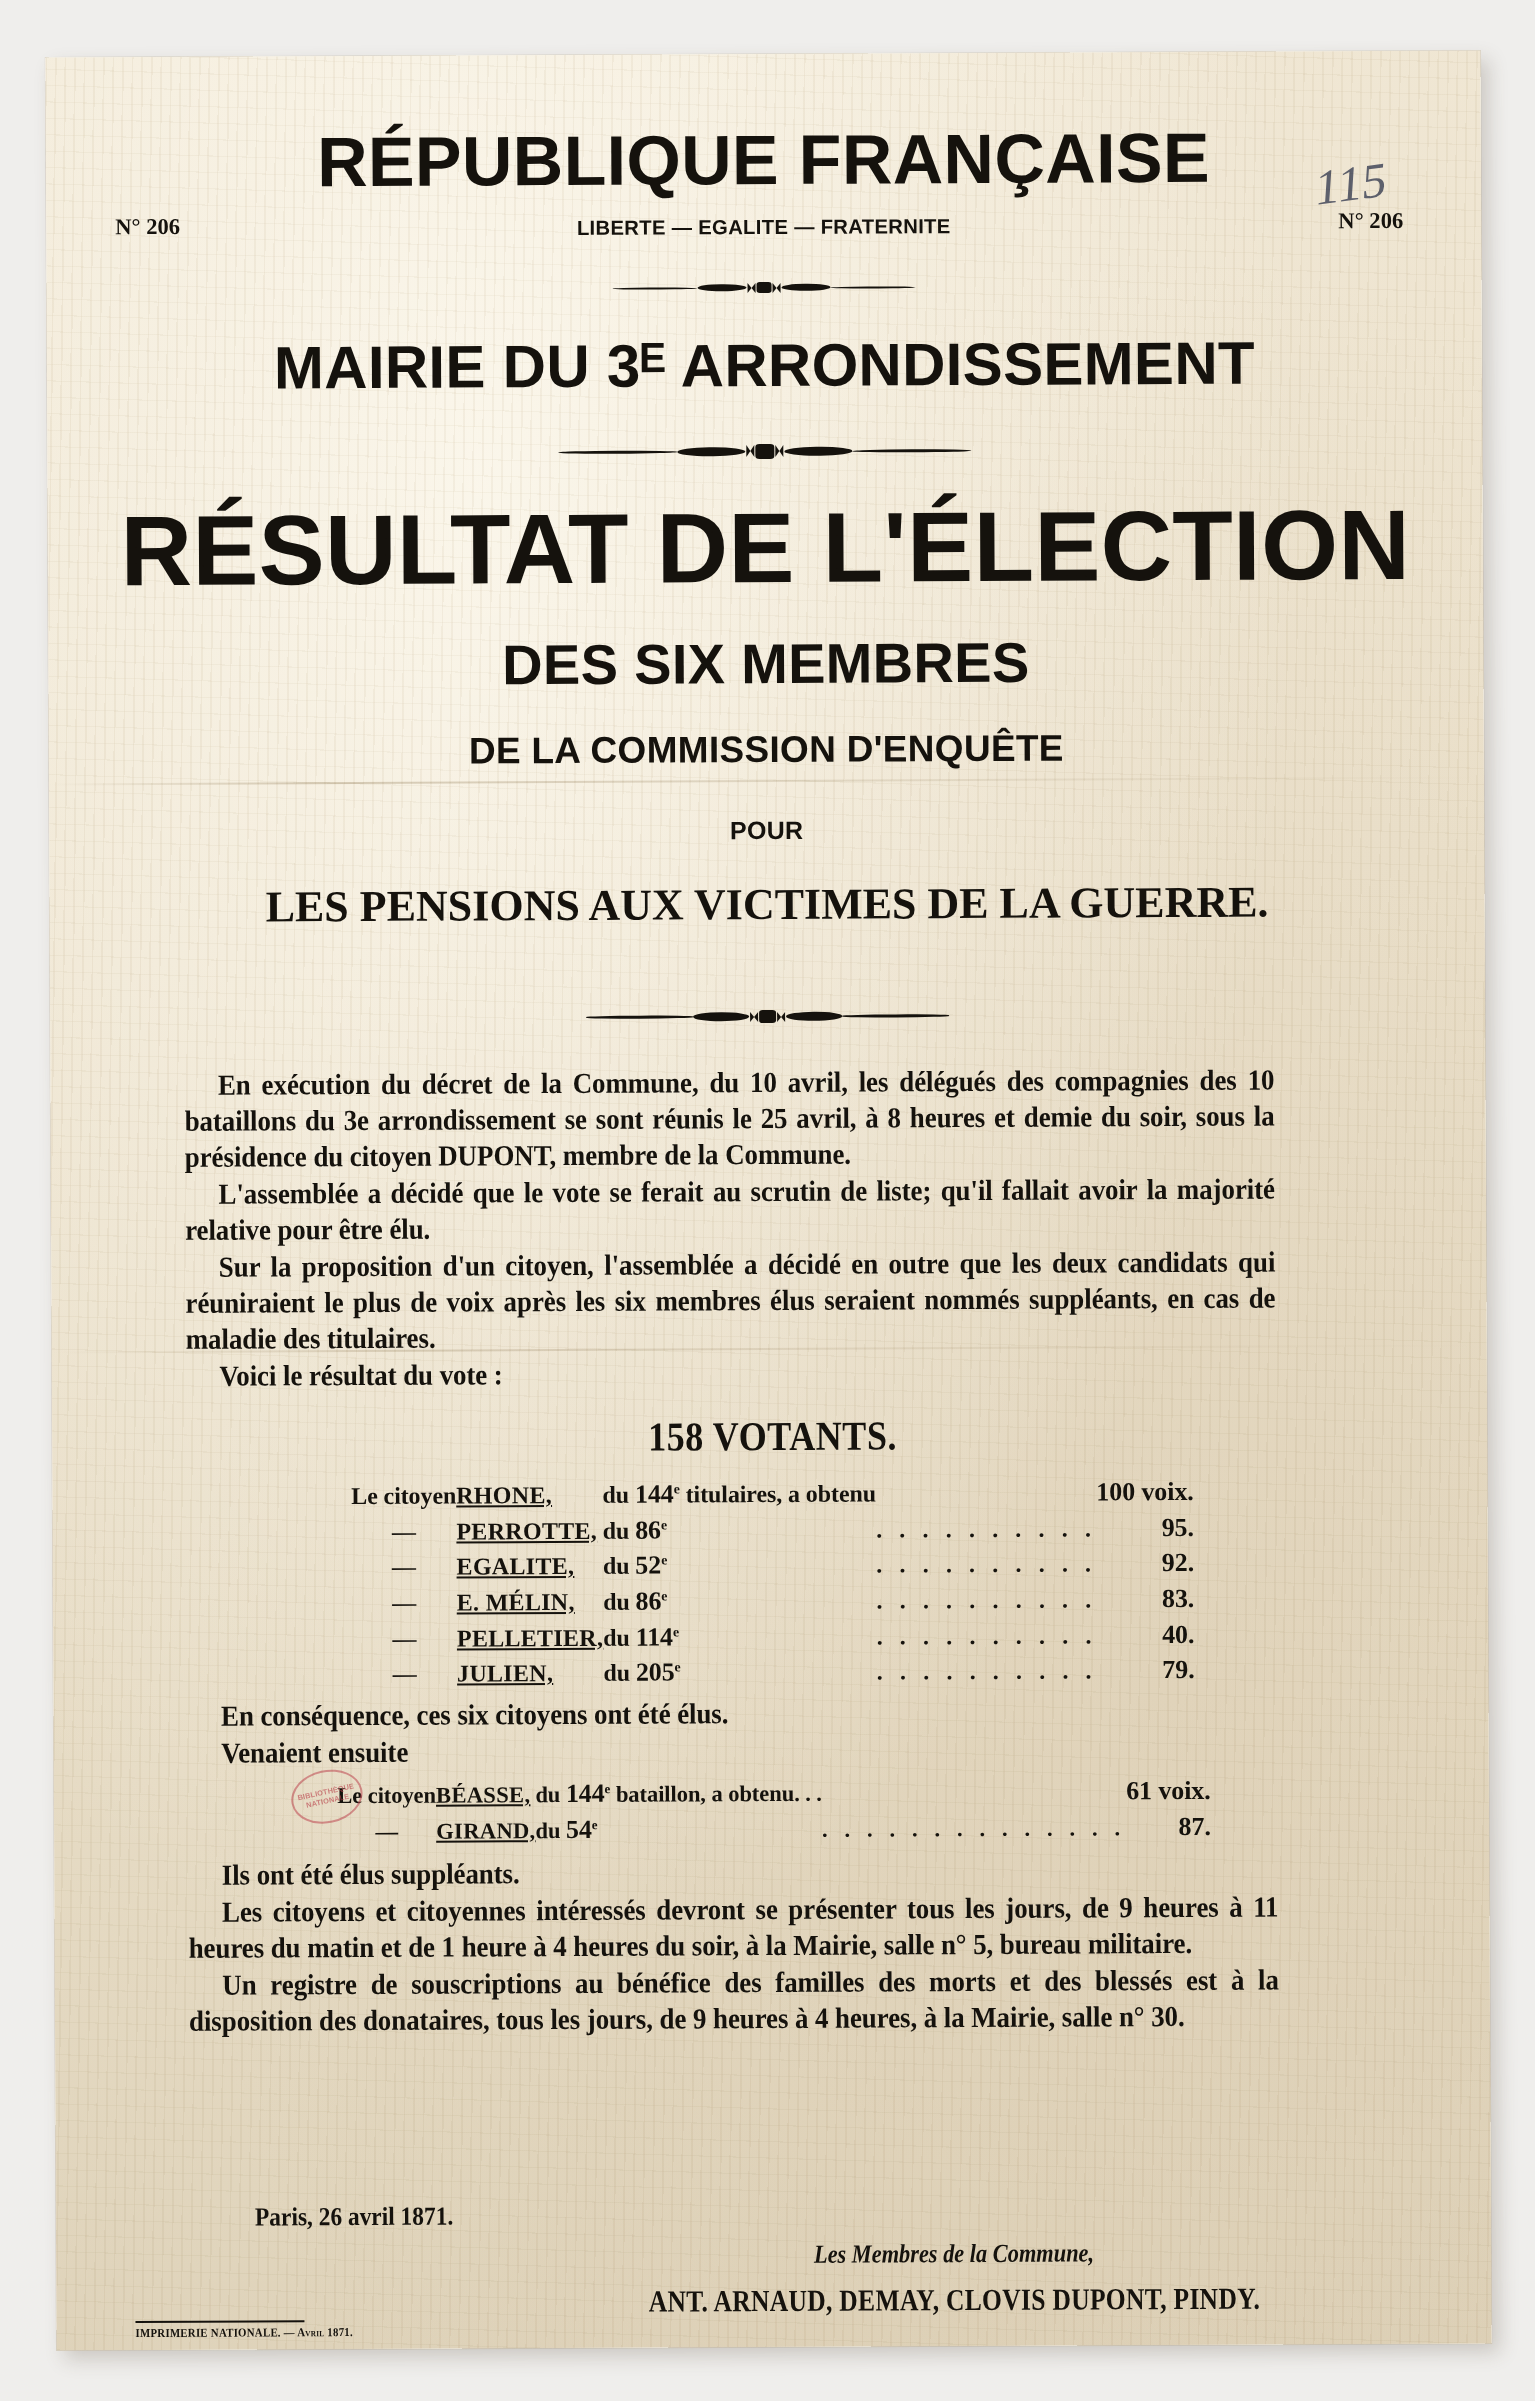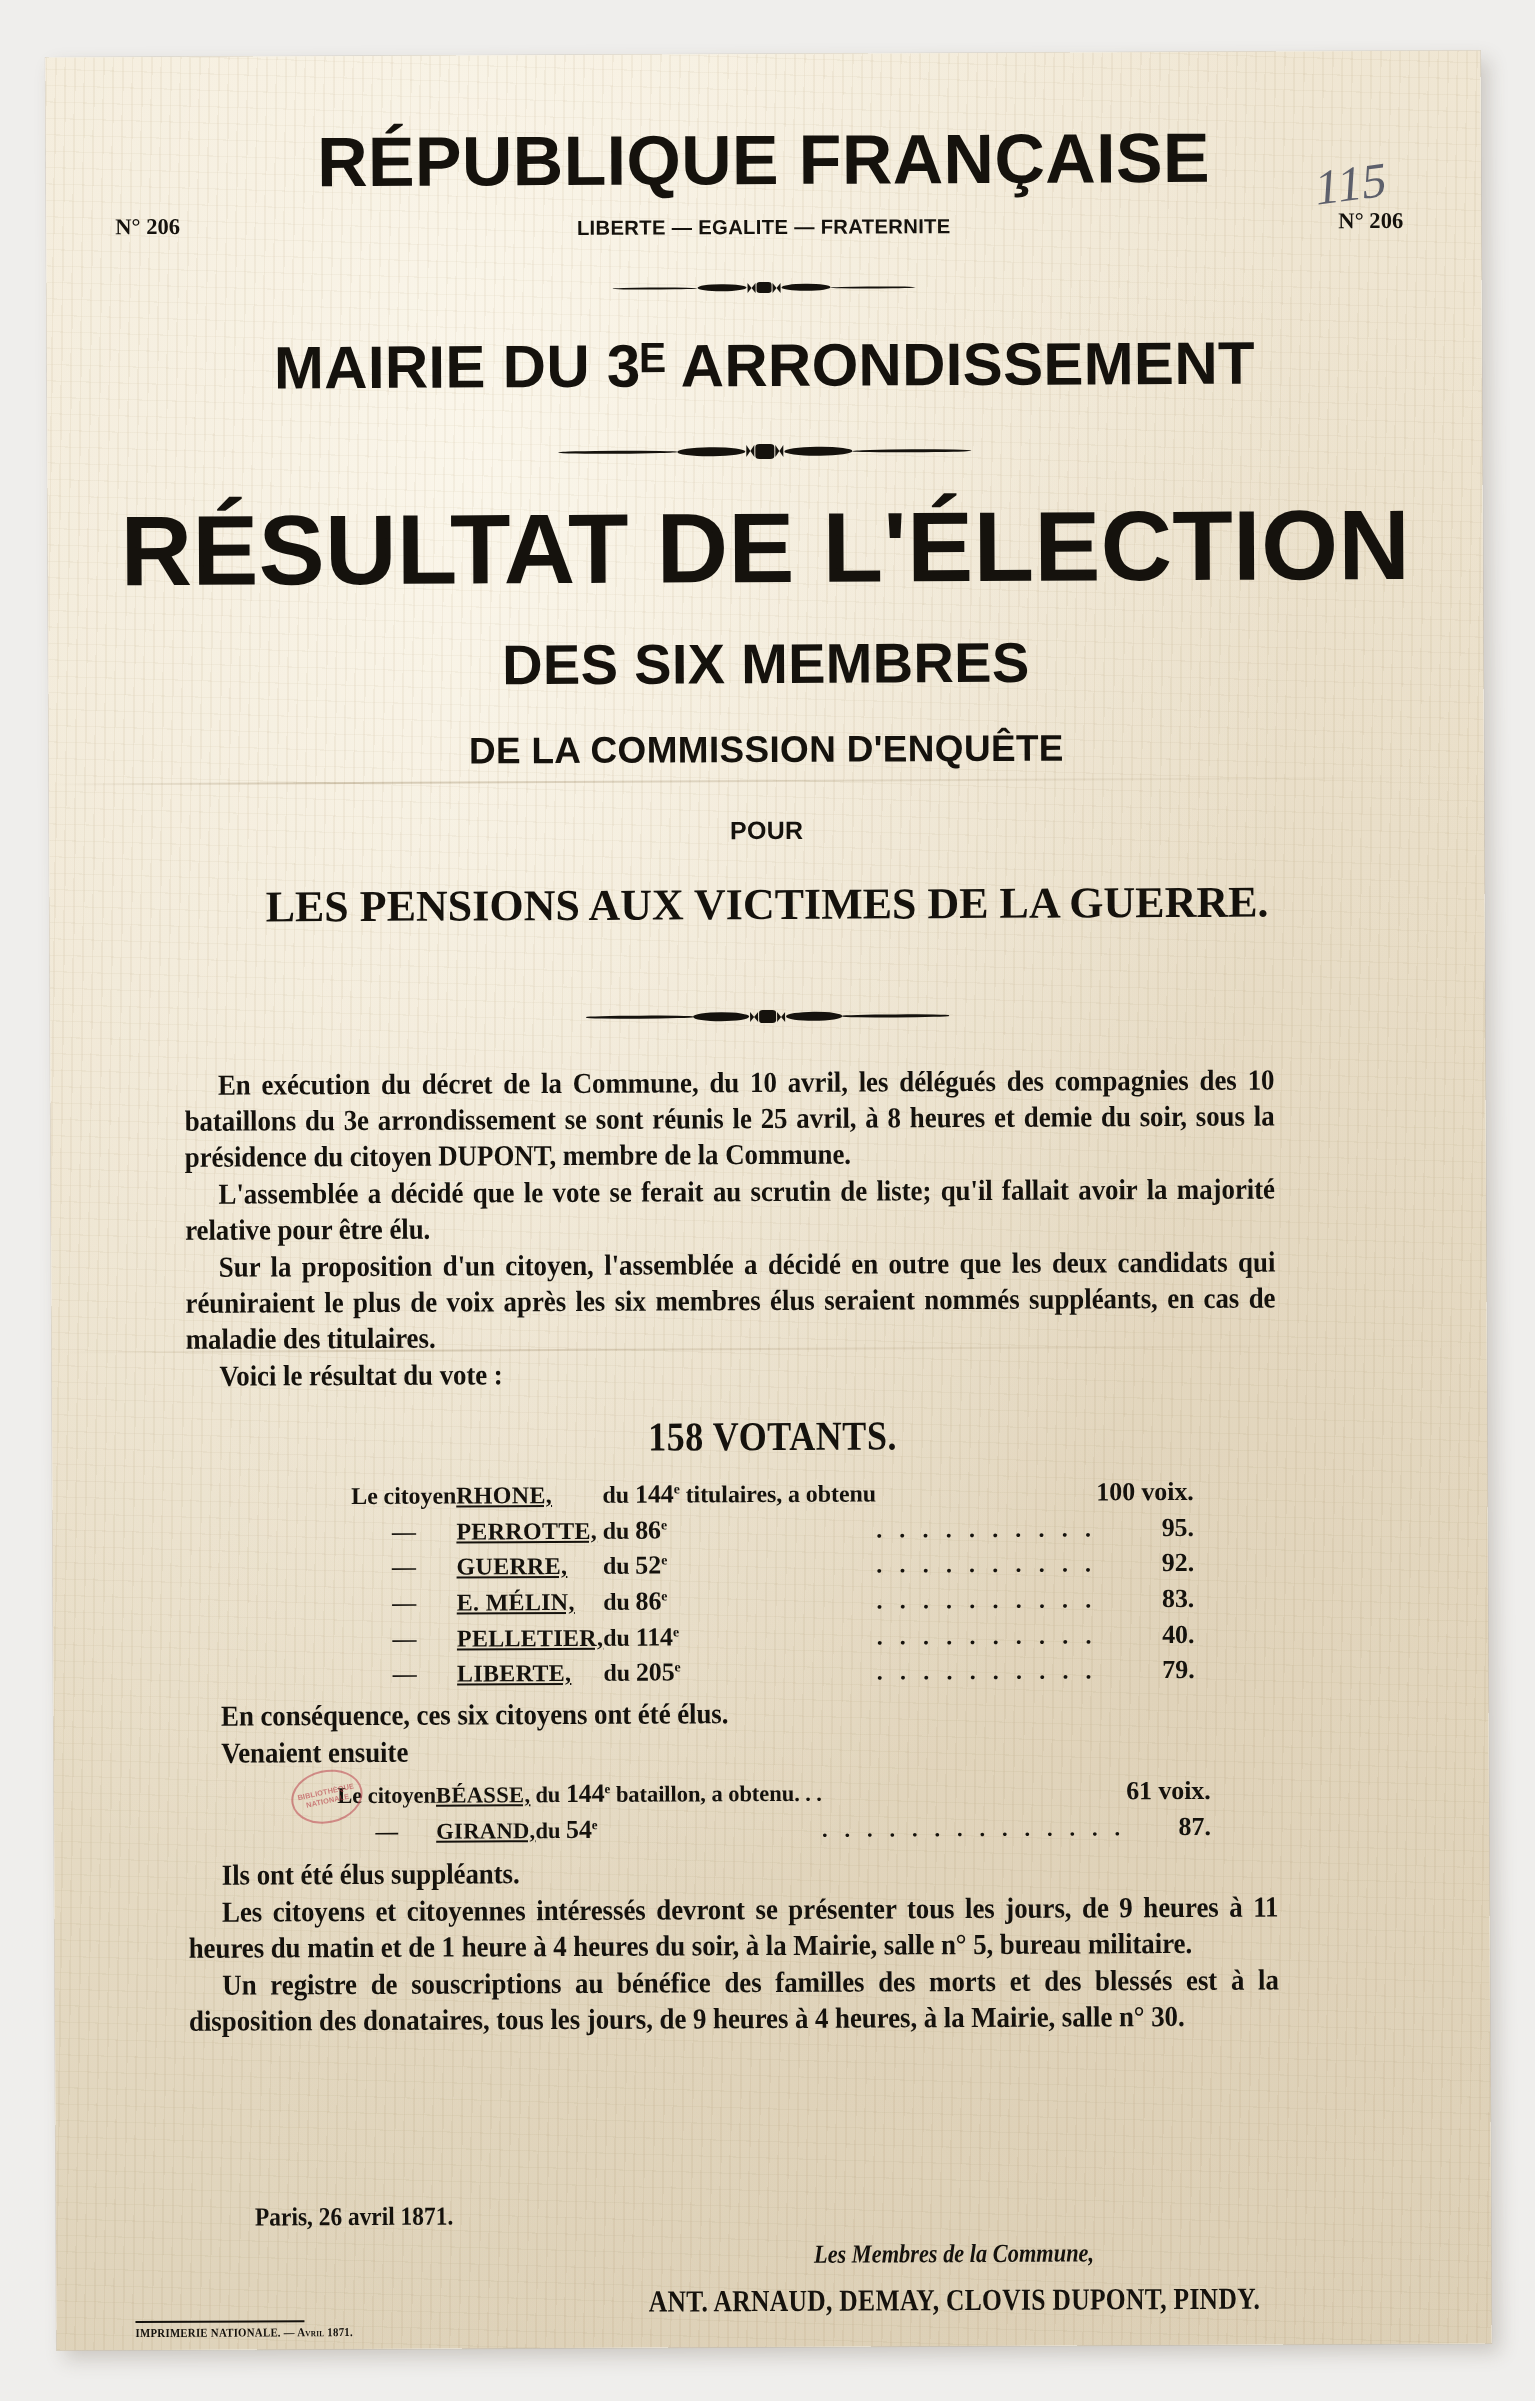--- a/index.html
+++ b/index.html
@@ -275,21 +275,21 @@
           <td class="bt">
             <span>du</span>
             <span class="big">86</span><sup>e</sup>
           </td>
           <td class="dots">. . . . . . . . . .</td>
           <td class="vx big">95.</td>
         </tr>
 
         <tr>
           <td class="dash">—</td>
-          <td class="nm sc">GUERRE,</td>
+          <td class="nm sc">EGALITE,</td>
           <td class="bt">
             <span>du</span>
             <span class="big">52</span><sup>e</sup>
           </td>
           <td class="dots">. . . . . . . . . .</td>
           <td class="vx big">92.</td>
         </tr>
 
         <tr>
           <td class="dash">—</td>
@@ -308,21 +308,21 @@
           <td class="bt">
             <span>du</span>
             <span class="big">114</span><sup>e</sup>
           </td>
           <td class="dots">. . . . . . . . . .</td>
           <td class="vx big">40.</td>
         </tr>
 
         <tr>
           <td class="dash">—</td>
-          <td class="nm sc">LIBERTE,</td>
+          <td class="nm sc">JULIEN,</td>
           <td class="bt">
             <span>du</span>
             <span class="big">205</span><sup>e</sup>
           </td>
           <td class="dots">. . . . . . . . . .</td>
           <td class="vx big">79.</td>
         </tr>
       </tbody>
           </table>
       </div>

